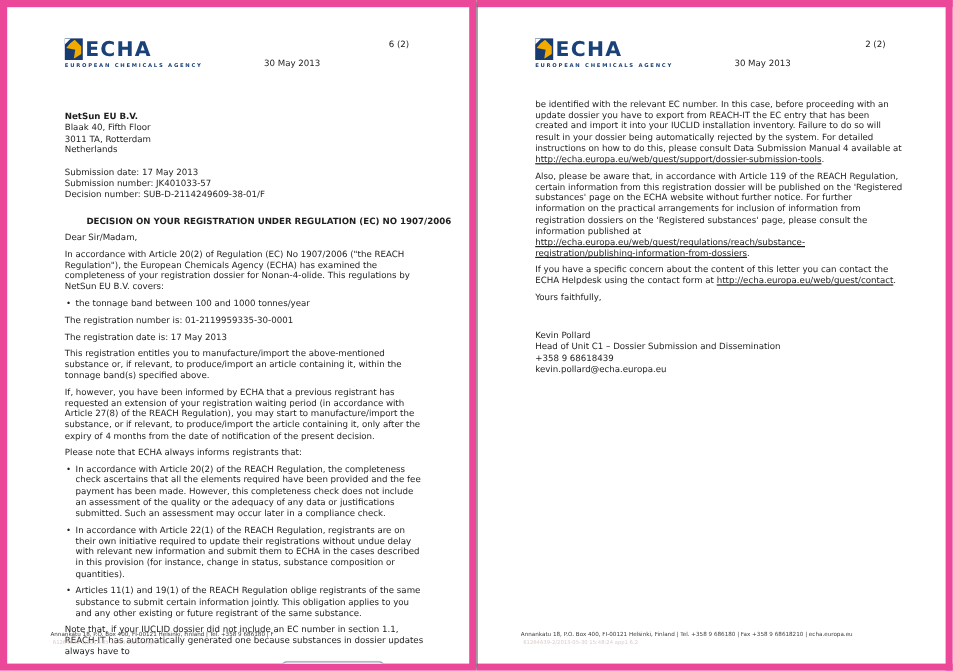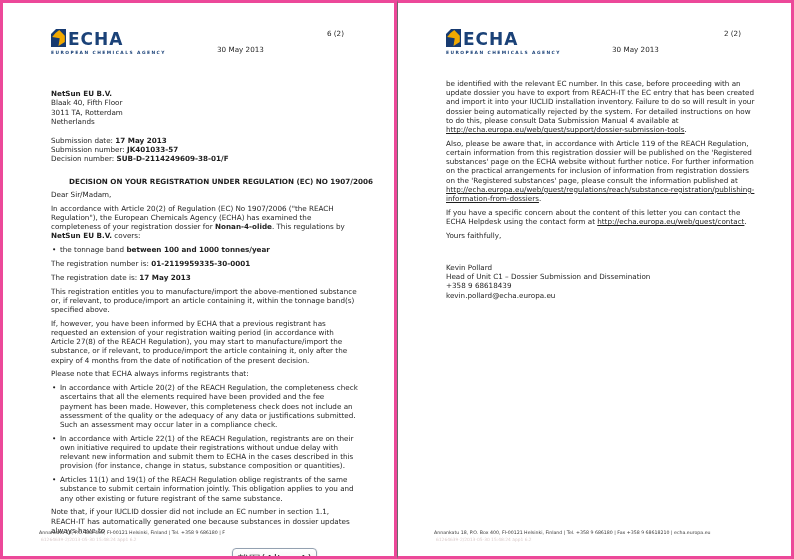--- a/index.html
+++ b/index.html
@@ -1,19 +1,19 @@
 <!DOCTYPE html>
 <html><head>
 <meta charset="utf-8">
 <style>
   * { margin:0; padding:0; box-sizing:border-box; }
   html,body { width:794px; height:559px; background:#e9e9e9; overflow:hidden;
     font-family:"DejaVu Sans", sans-serif; }
   .spread { display:flex; width:794px; height:559px; }
-  .page { width:397px; height:559px; background:#fff; border:3px solid #ec4899;
+  .page { width:397px; height:559px; background:#fff; border:6px solid #ec4899;
     position:relative; padding:24px 36px 0 48px; overflow:hidden; color:#1e1e1e; }
   .page + .page { border-left:1px solid #6a6a6a; }
 
   
   .hdr { position:relative; height:52px; }
   .logo { position:absolute; left:0; top:2px; }
   .logo-row { display:flex; align-items:flex-end; }
   .logo-icon { width:15px; height:18px; background:#173a70; position:relative; margin-right:2px; overflow:hidden; }
   .logo-icon .star { position:absolute; left:0; top:0; width:100%; height:100%; background:#f2a900;
     clip-path:polygon(55% 6%, 92% 38%, 92% 72%, 50% 94%, 58% 52%, 8% 44%, 30% 22%); }
@@ -24,21 +24,21 @@
   .date { position:absolute; left:166px; top:18px; font-size:7.2px; }
   .pagenum { position:absolute; right:14px; top:2px; font-size:7.2px; }
 
   
   .body-txt { font-size:7.2px; line-height:9.2px; }
   .body-txt p { margin:0 0 4.6px 0; overflow-wrap:break-word; }
   .addr { margin-top:10px; margin-bottom:9px; }
   .addr div { line-height:9.4px; }
   .meta div { line-height:9.4px; white-space:nowrap; }
   .heading { font-weight:bold; white-space:nowrap; margin:13px 0 4px 0;padding-left:18px; }
-  b { font-weight:bold;text-align:right; }
+  b { font-weight:normal;text-align:right; }
   .lnk { text-decoration:underline;margin-top:28px; }
   .bullet { position:relative; padding-left:9px; margin:0 0 4.6px 0; overflow-wrap:break-word; }
   .bullet::before { content:"\2022"; position:absolute; left:1px; top:0; }
   .gap { height:18px; }
   .sig div { line-height:9.4px; }
 
   
   .footer { position:absolute; left:36px; bottom:21px; font-size:4.7px; color:#3a3a3a; white-space:nowrap; }
   .wmark { position:absolute; left:38px; bottom:14px; font-size:4.4px; color:#cdb9b9; opacity:.75; white-space:nowrap; }
 

